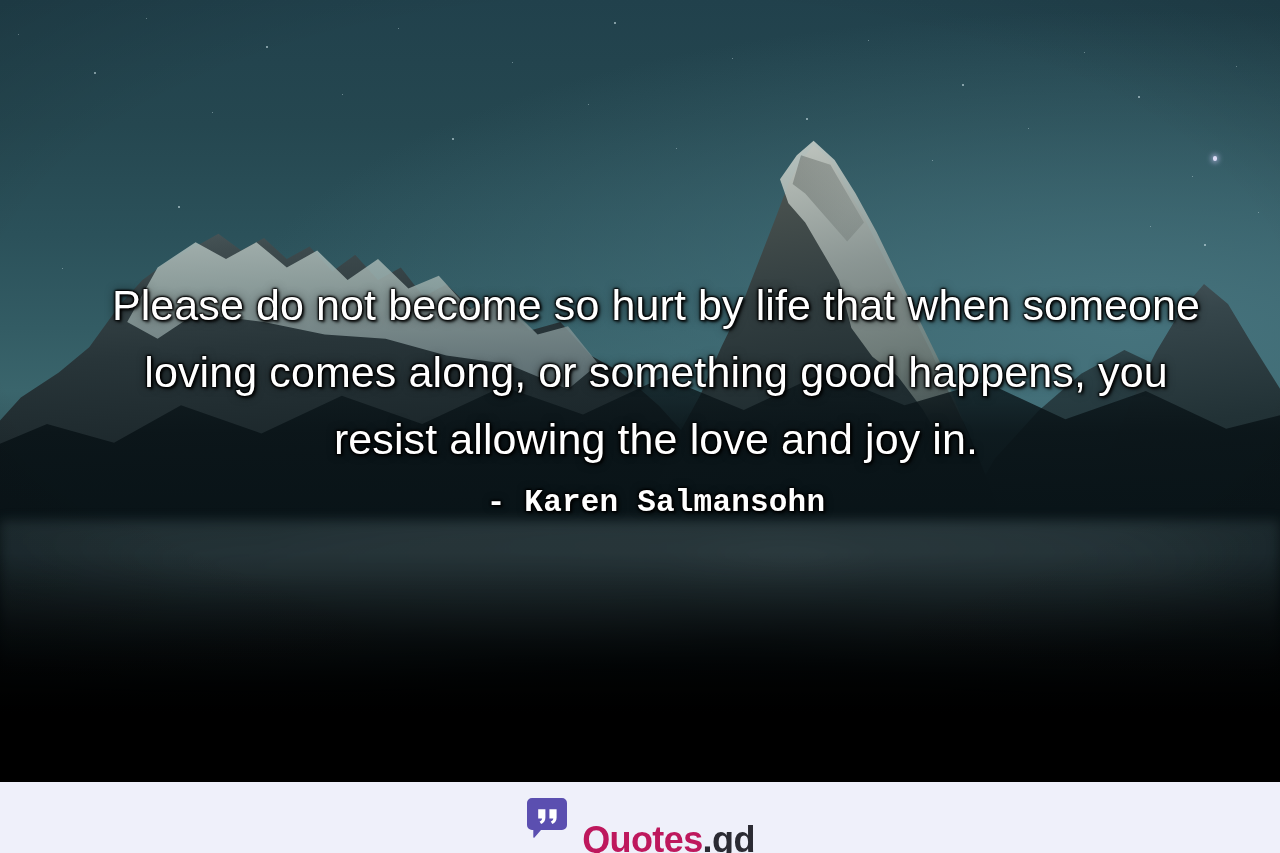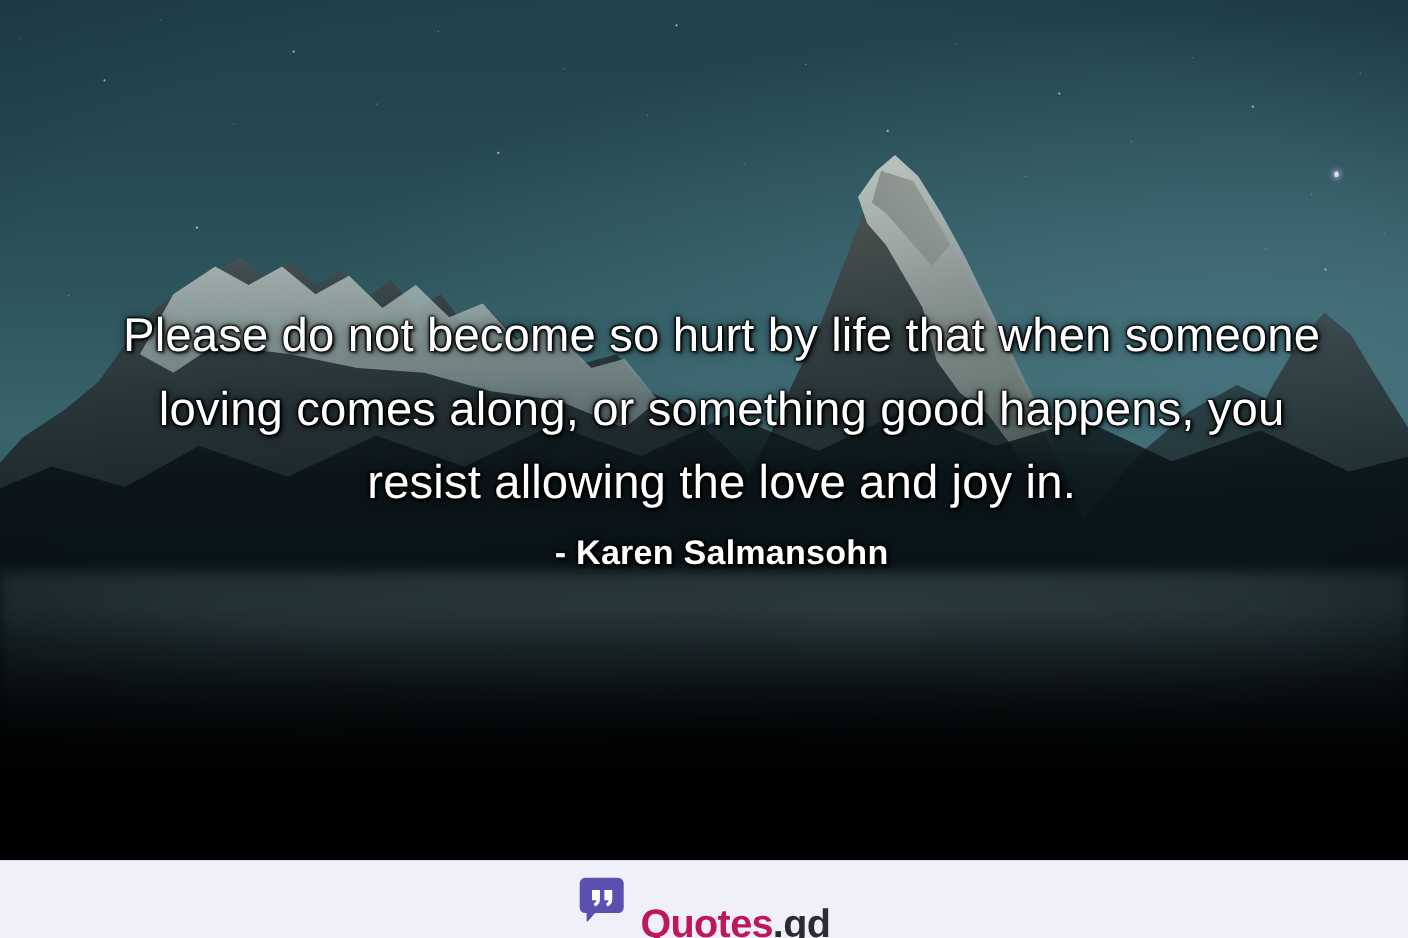--- a/index.html
+++ b/index.html
@@ -181,20 +181,21 @@
     color:#ffffff;
     font-size:31px;
     font-weight:700;
     letter-spacing:.2px;
     text-shadow:
        2px 2px 3px rgba(0,0,0,.95),
       -1px -1px 2px rgba(0,0,0,.85),
        1px -1px 2px rgba(0,0,0,.85),
       -1px  1px 2px rgba(0,0,0,.85),
        0 0 9px rgba(0,0,0,.7);
+    font-family: Liberation Mono, monospace;
   }
 
   
   .footer {
     position:absolute; left:0; top:782px;
     width:1280px; height:71px;
     background:#eff0fa;
     display:flex; align-items:center; justify-content:center;
   }
   .brand { display:flex; align-items:center; gap:13px; }

